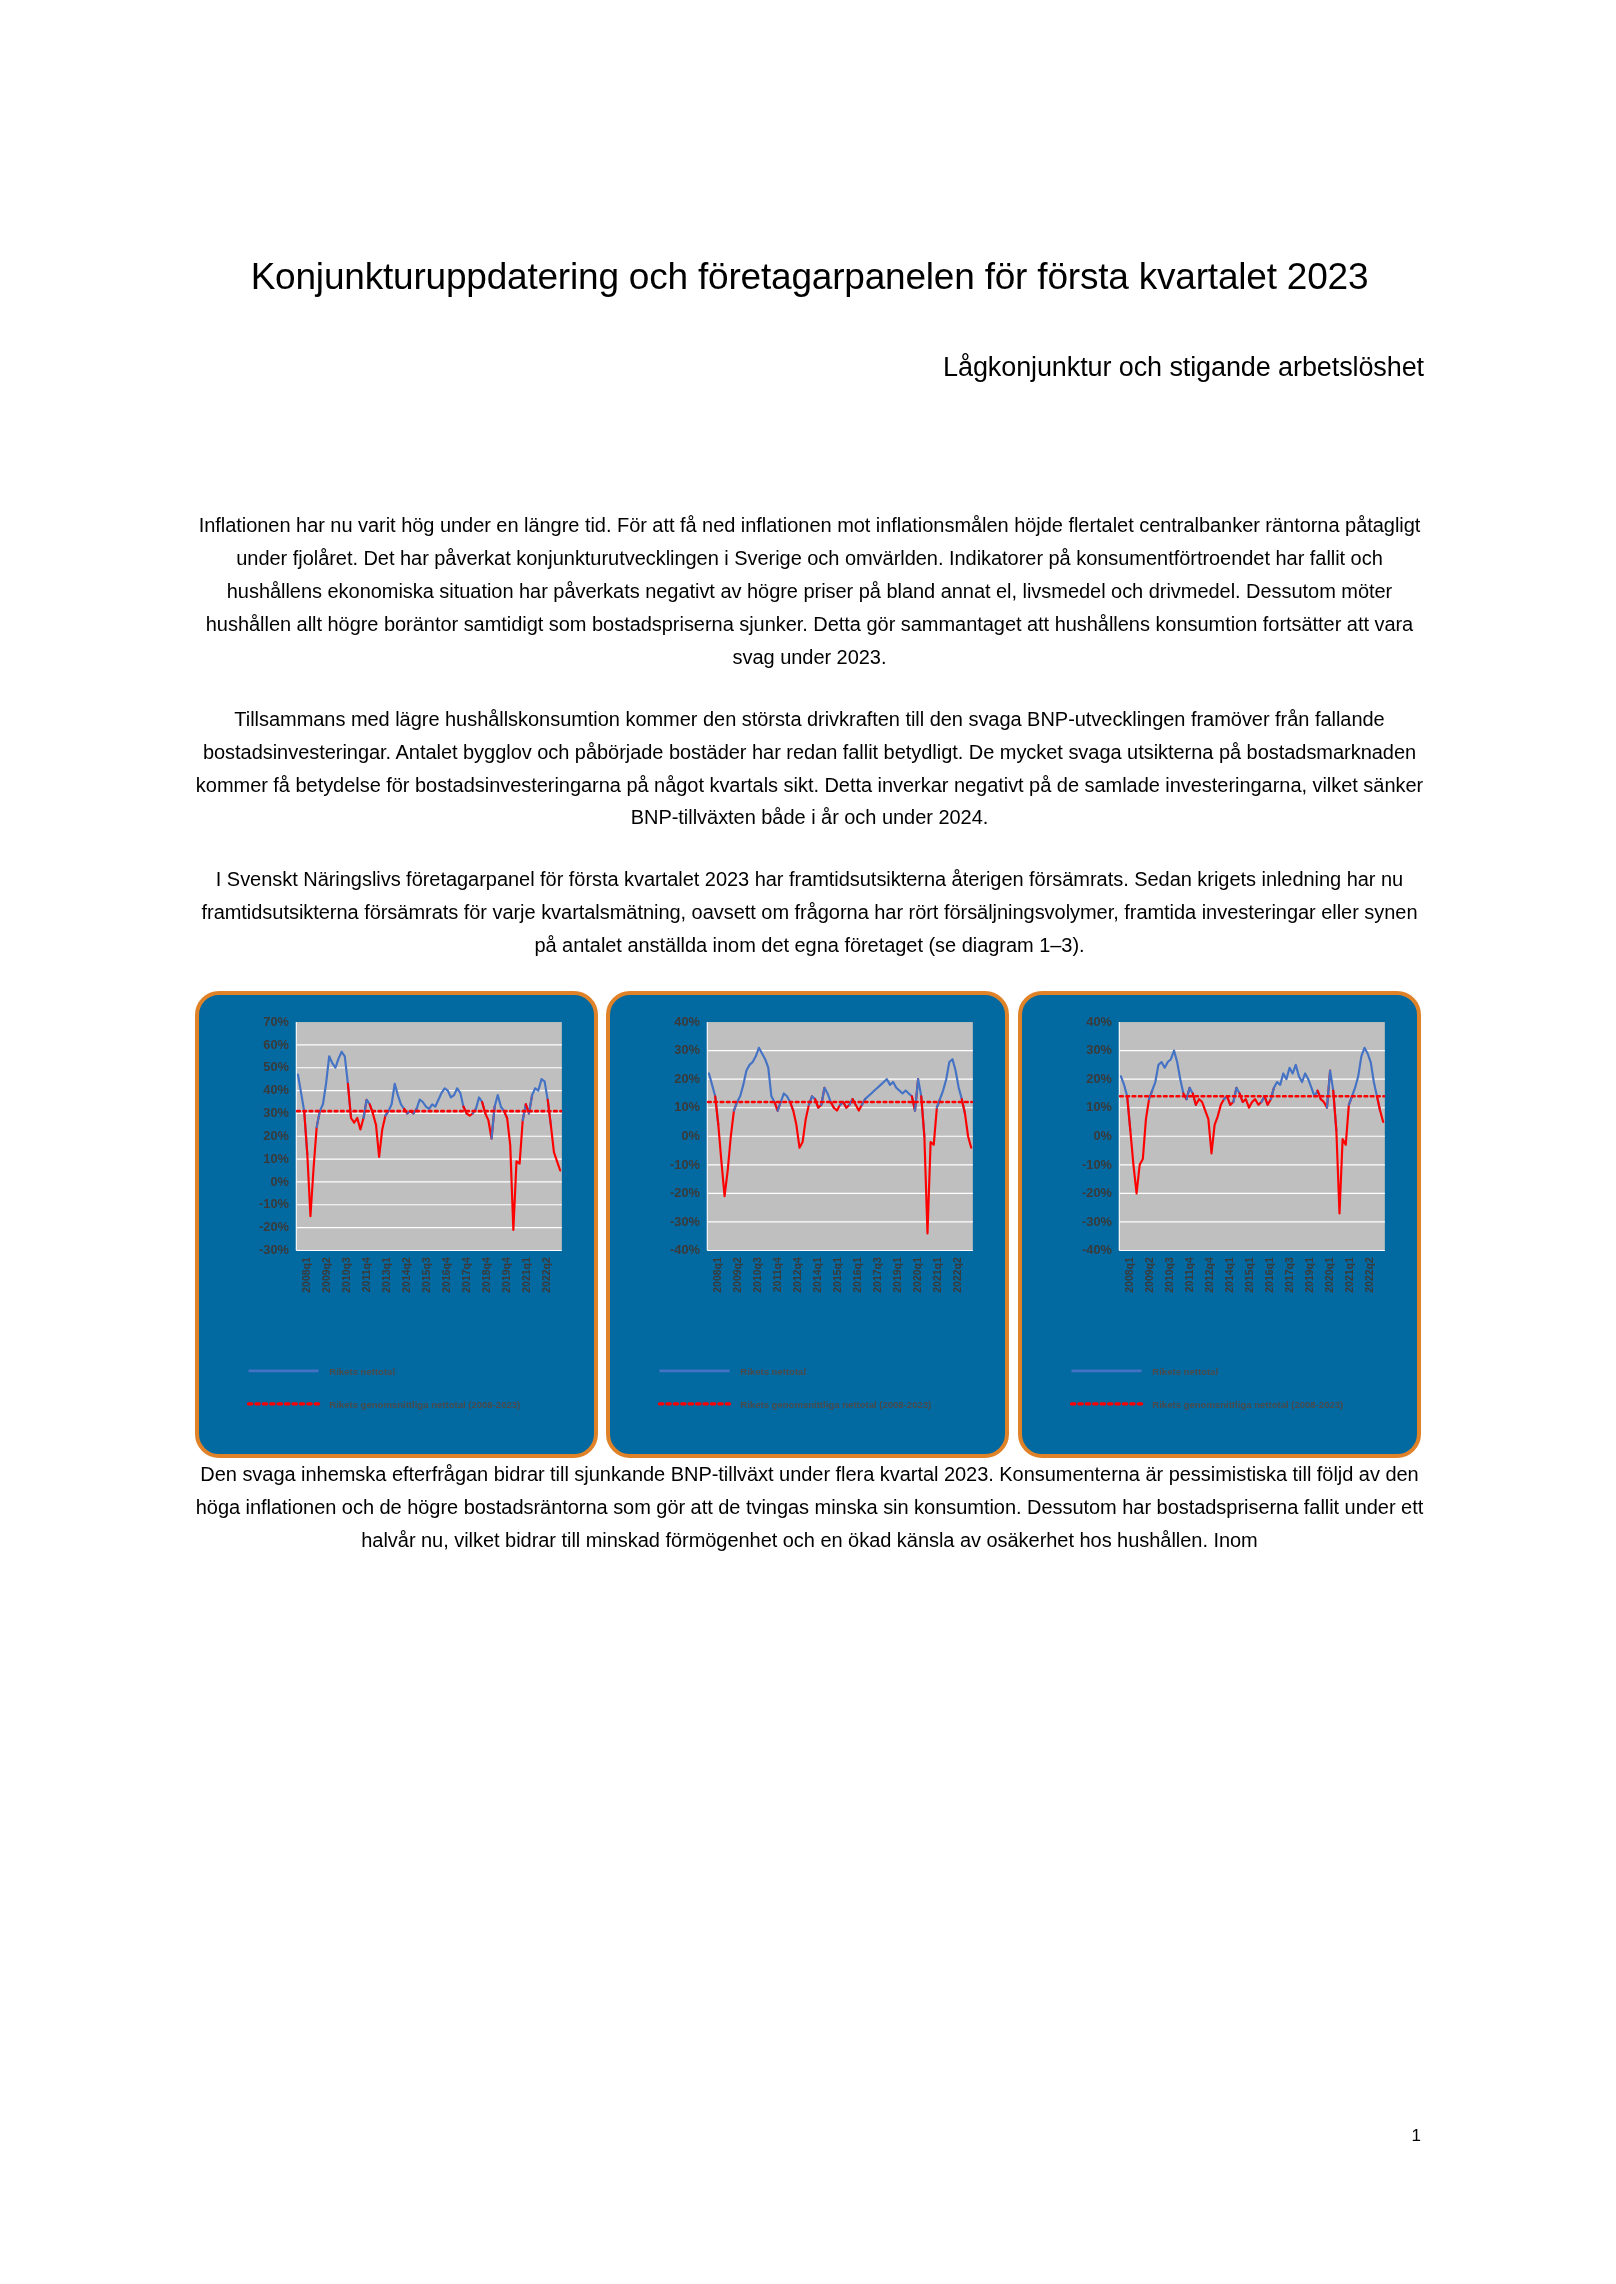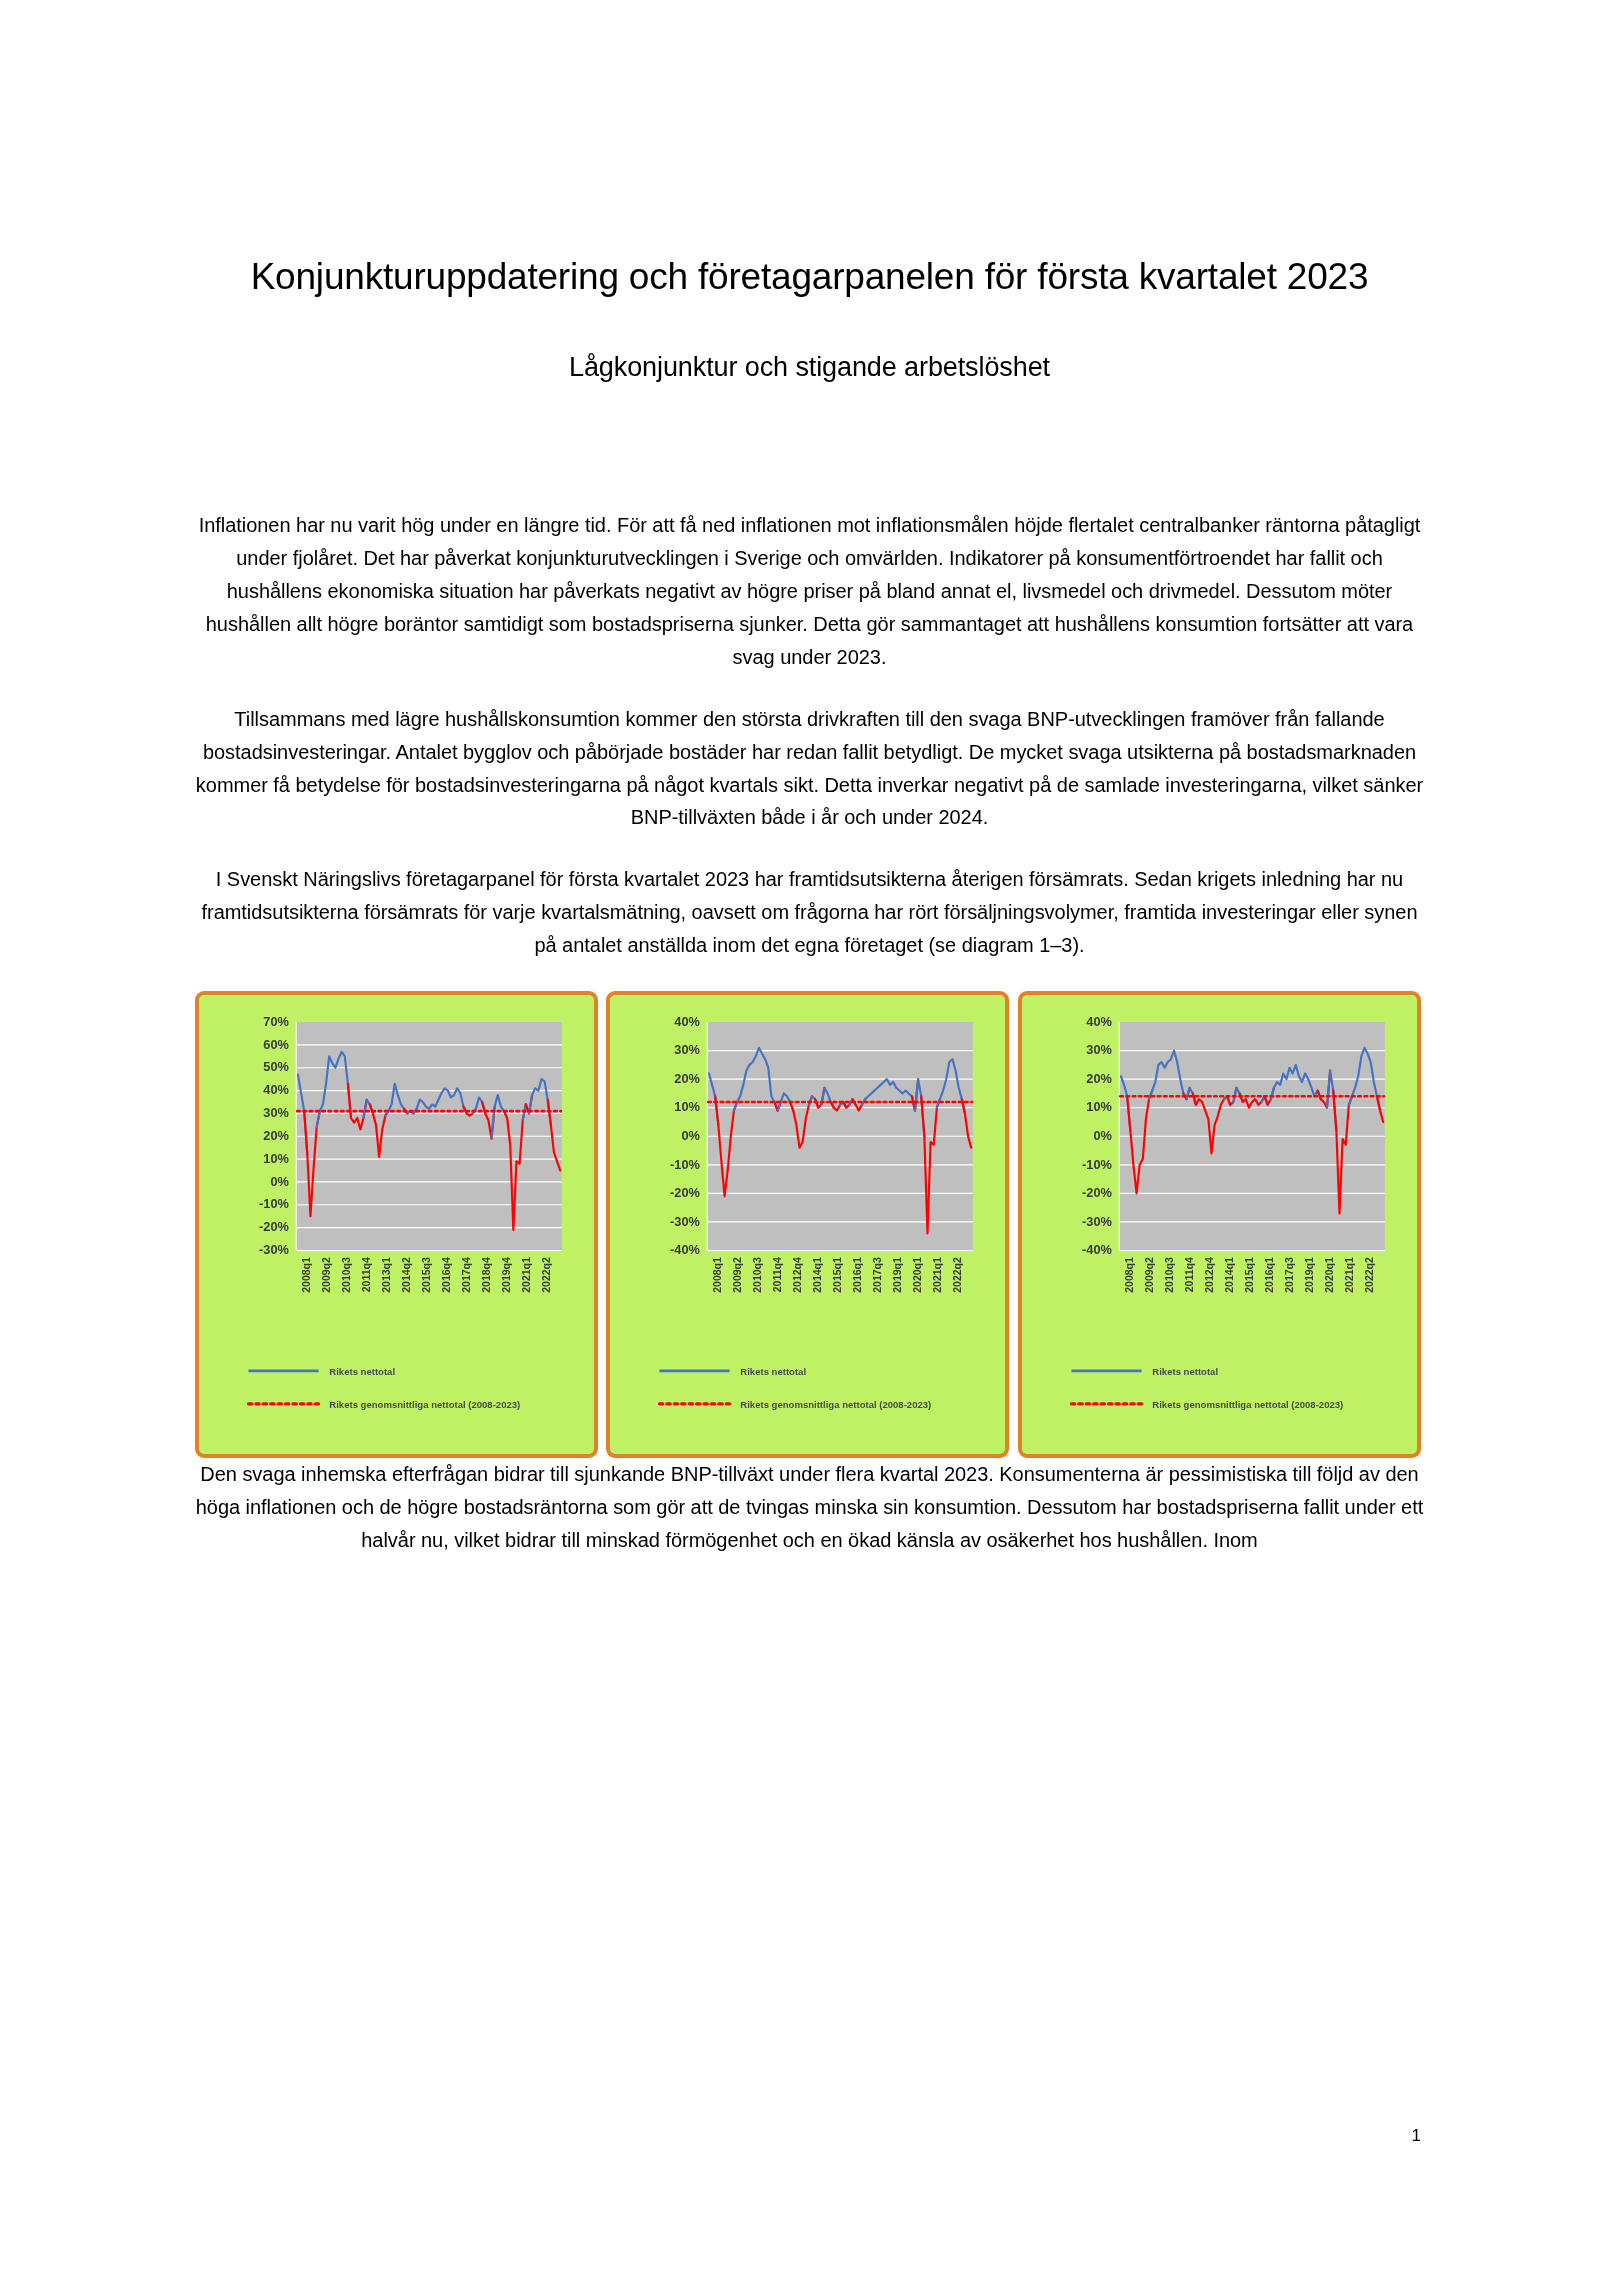--- a/index.html
+++ b/index.html
@@ -31,21 +31,21 @@
     font-weight: 400;
     line-height: 1.28;
     text-align: center;
     margin: 0;
     padding-top: 253px;
     letter-spacing: -0.2px;
   }
   h2.doc-subtitle {
     font-size: 27px;
     font-weight: 400;
-    text-align: center;
+    text-align: right;
     margin: 0;
     padding-top: 52px;
     letter-spacing: -0.1px;
   }
   .body-block { margin-top: 0; }
   p.body-text {
     font-size: 20px;
     line-height: 1.645;
     margin: 0 0 29px 0;
     text-align: center;
@@ -58,22 +58,22 @@
     margin: 0 0 11.8px 0;
     letter-spacing: -0.04px;
   }
   .charts-row {
     display: flex;
     gap: 8.4px;
     margin-top: 6.7px;
   }
   .chart-card {
     border: 4.2px solid #E08228;
-    border-radius: 9px;
-    background: #bef264;
+    border-radius: 24px;
+    background: #0369a1;
     width: 403px;
     height: 467px;
     position: relative;
     padding: 13px;
   }
   .chart-inner {
     position: absolute;
     left: 0; top: 0; right: 0; bottom: 0;
   }
   .chart-svg { display: block; width: 100%; height: 100%; }

